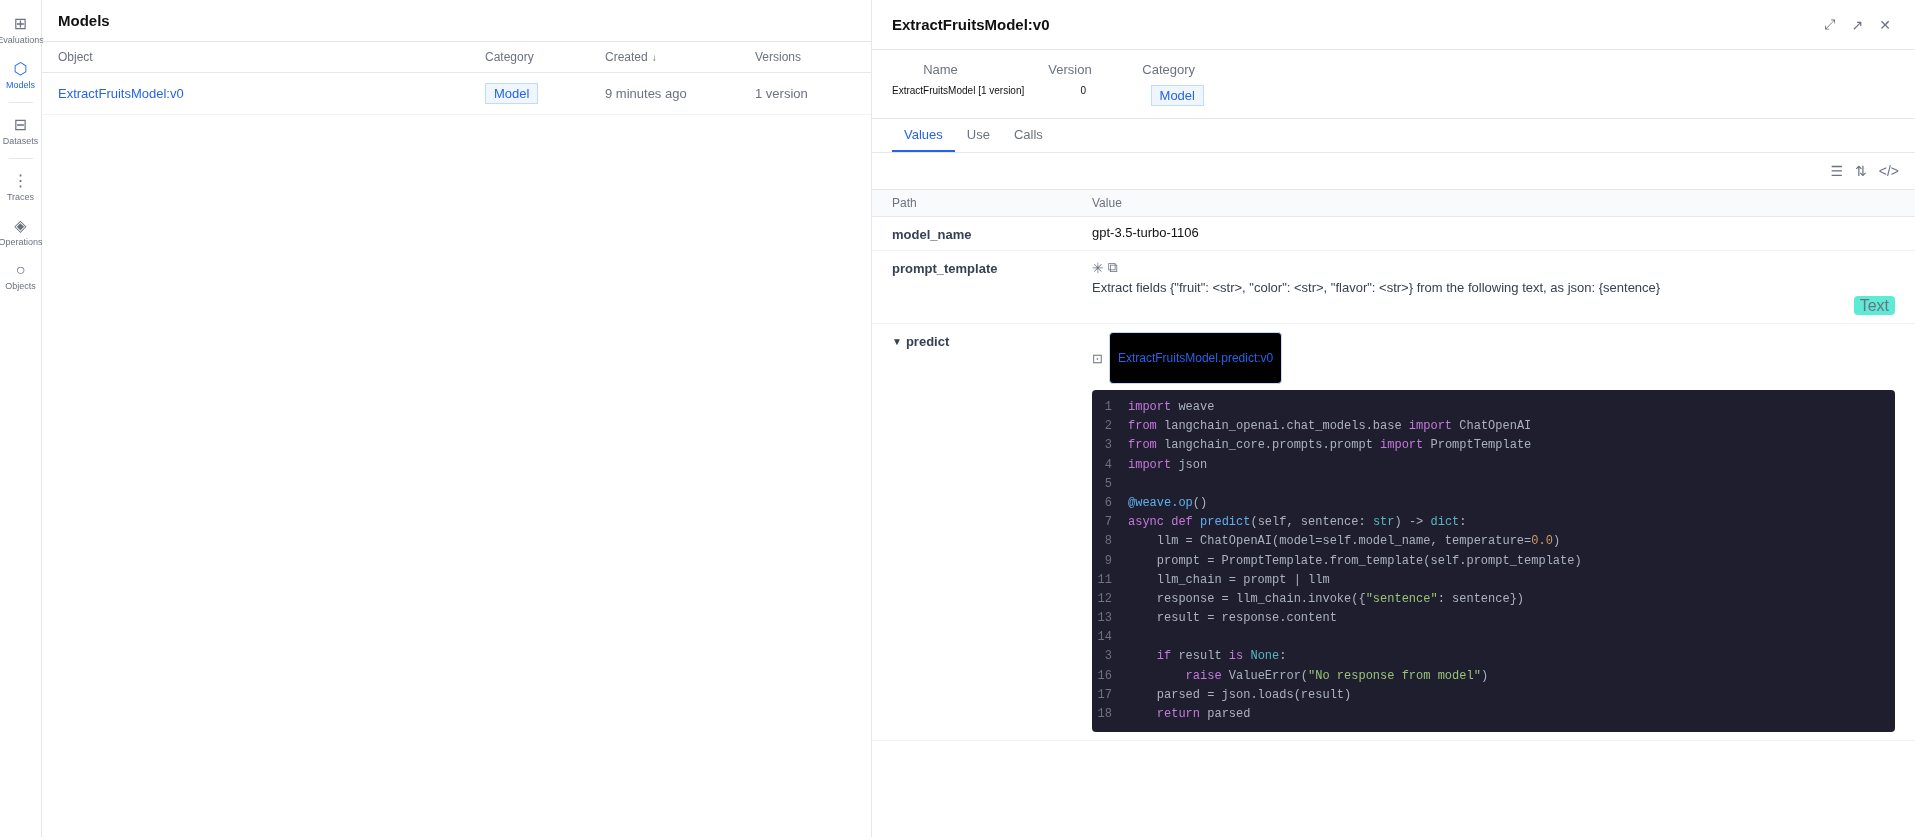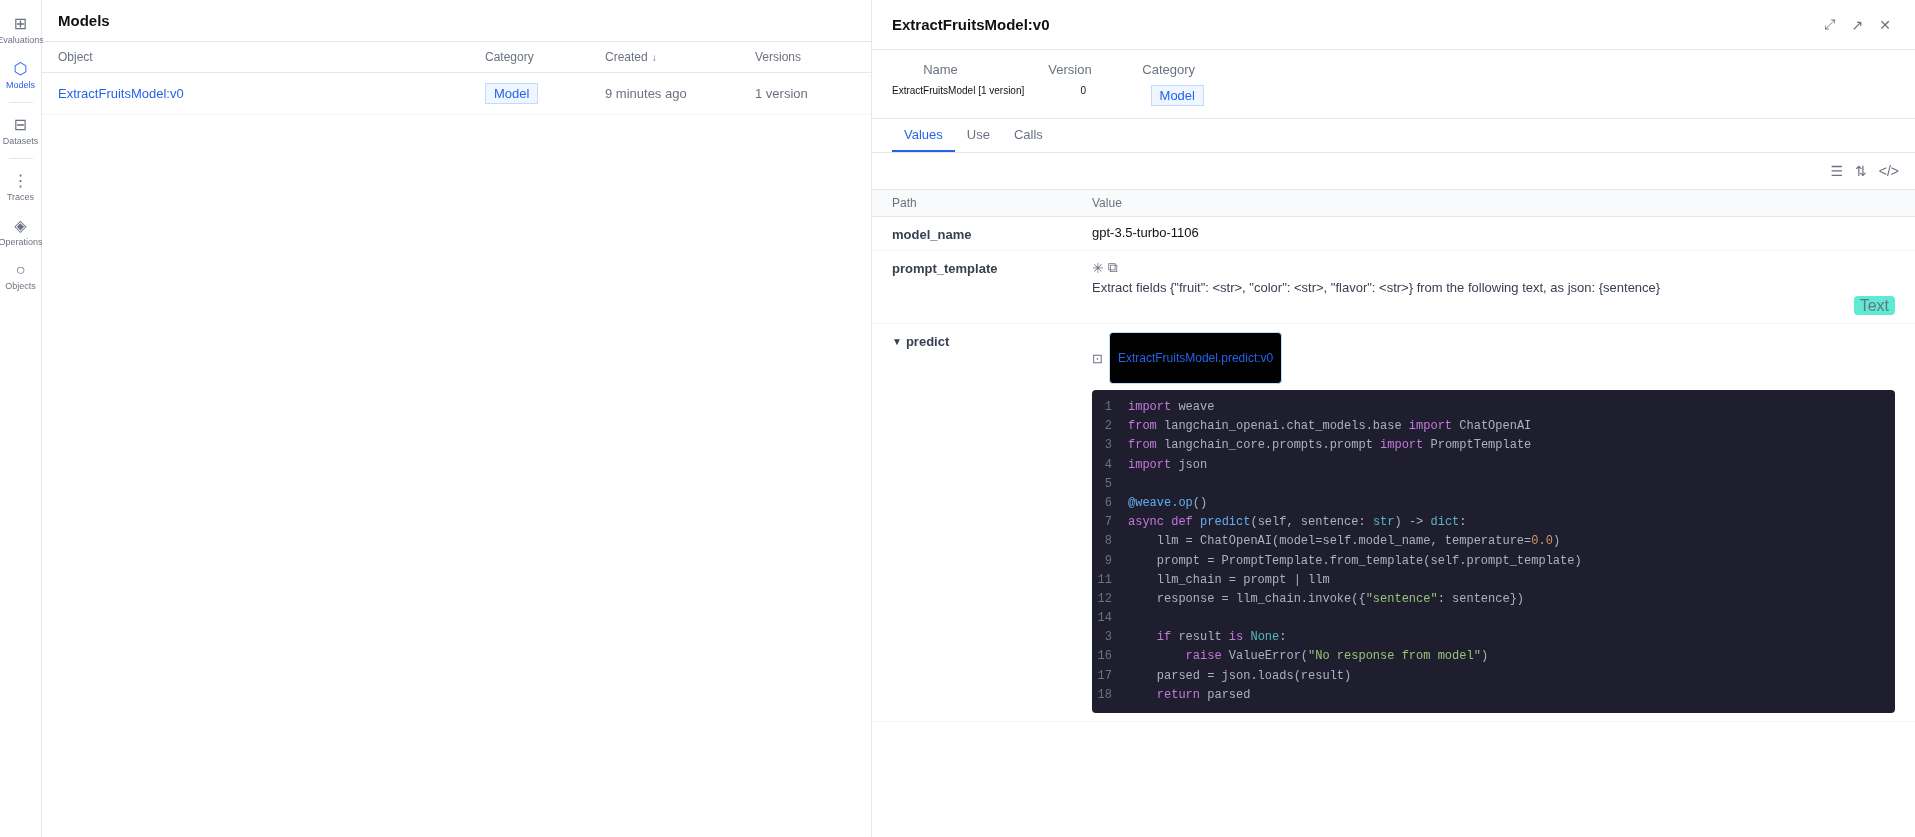--- a/index.html
+++ b/index.html
@@ -258,20 +258,24 @@
             </div>
             <div class="code-line">
               <span class="line-num">11</span>
               <span class="line-content code-default">    llm_chain = prompt | llm</span>
             </div>
             <div class="code-line">
               <span class="line-num">12</span>
               <span class="line-content code-default">    response = llm_chain.invoke({<span class="kw-green">"sentence"</span>: sentence})</span>
             </div>
             <div class="code-line">
+              <span class="line-num">13</span>
+              <span class="line-content code-default">    result = response.content</span>
+            </div>
+            <div class="code-line">
               <span class="line-num">14</span>
               <span class="line-content code-default"></span>
             </div>
             <div class="code-line">
               <span class="line-num">3</span>
               <span class="line-content"><span class="code-default">    </span><span class="kw-purple">if</span><span class="code-default"> result </span><span class="kw-purple">is</span><span class="code-default"> </span><span class="kw-cyan">None</span><span class="code-default">:</span></span>
             </div>
             <div class="code-line">
               <span class="line-num">16</span>
               <span class="line-content"><span class="code-default">        </span><span class="kw-purple">raise</span><span class="code-default"> ValueError(<span class="kw-green">"No response from model"</span>)</span></span>

